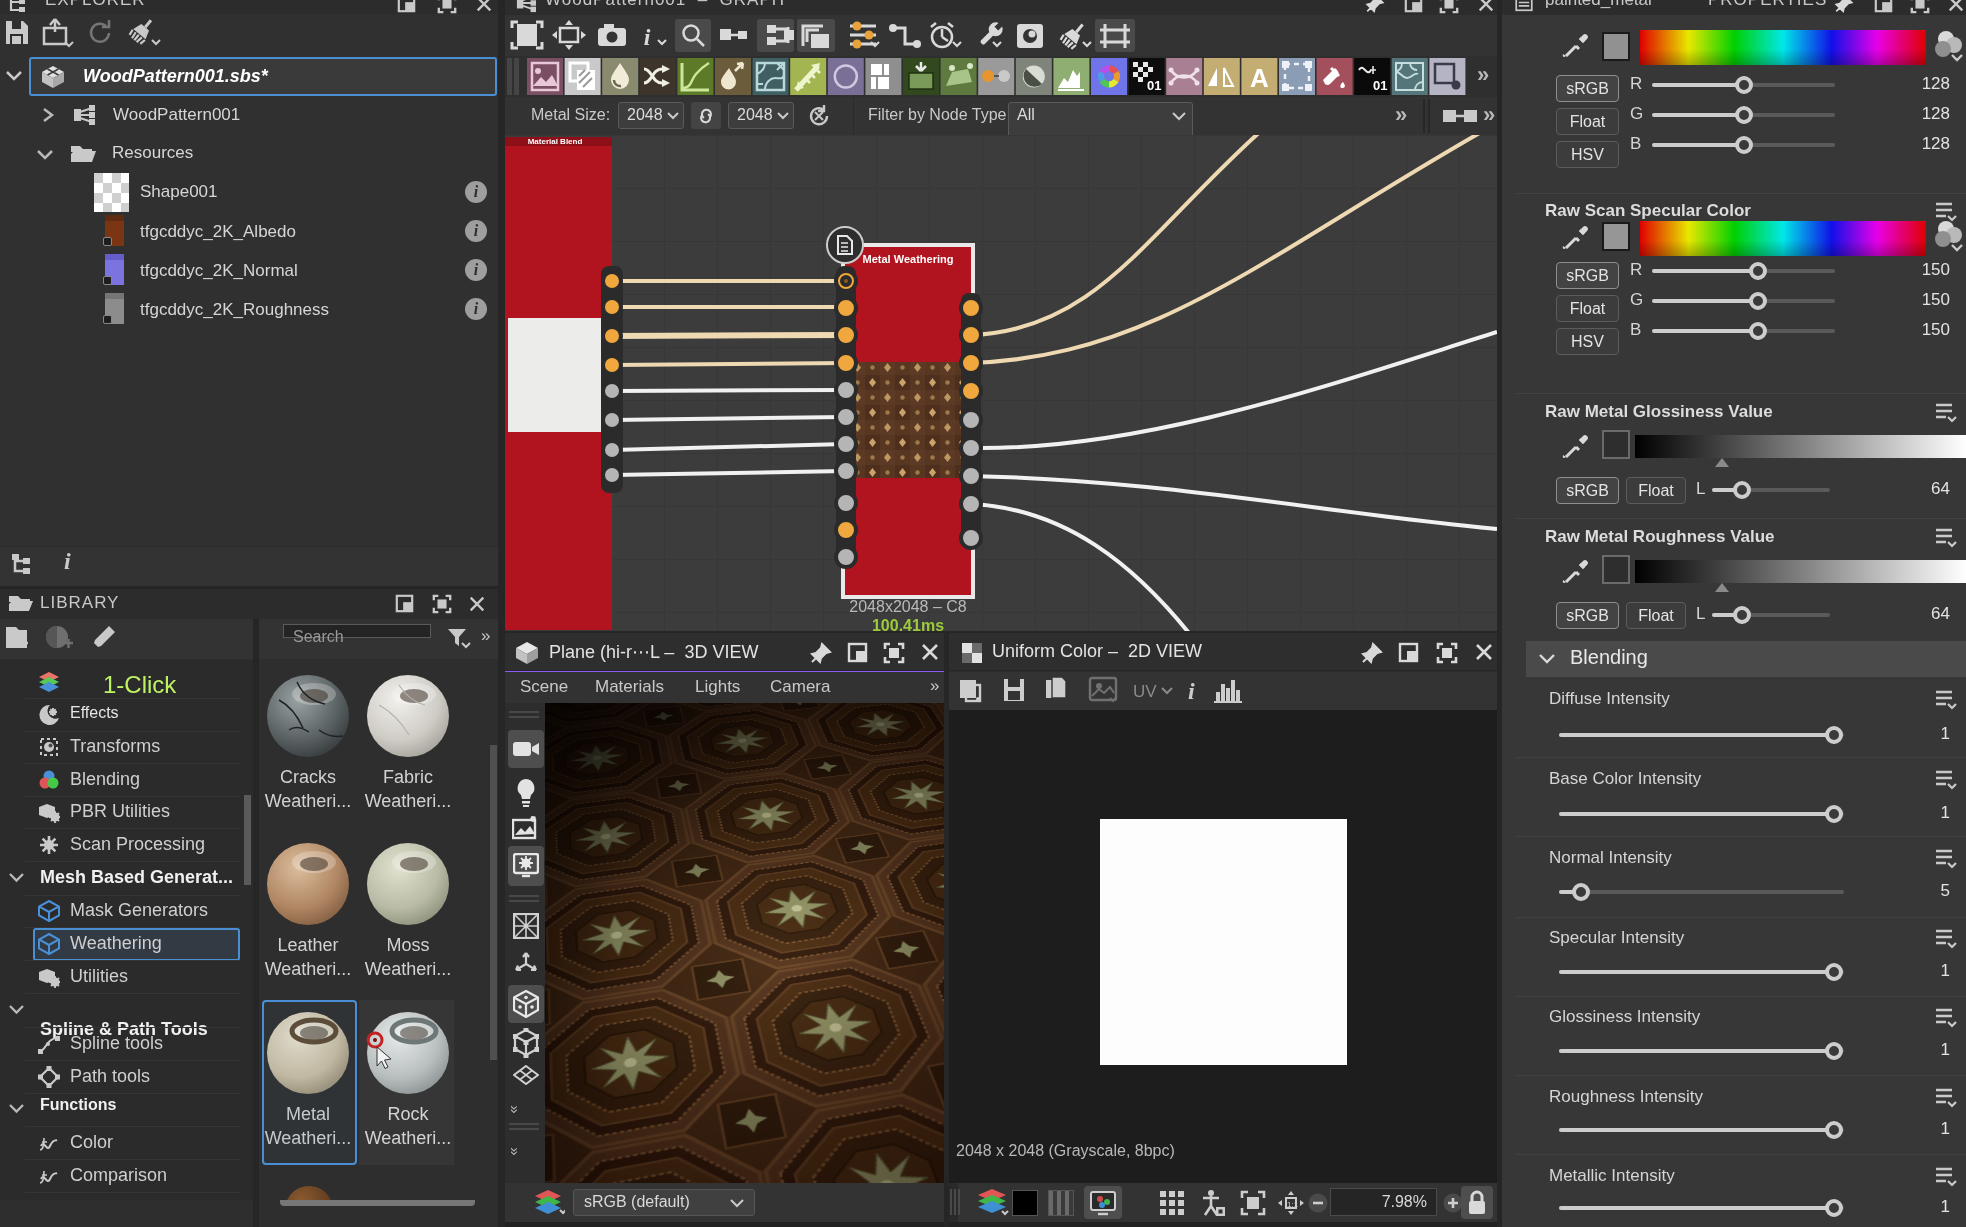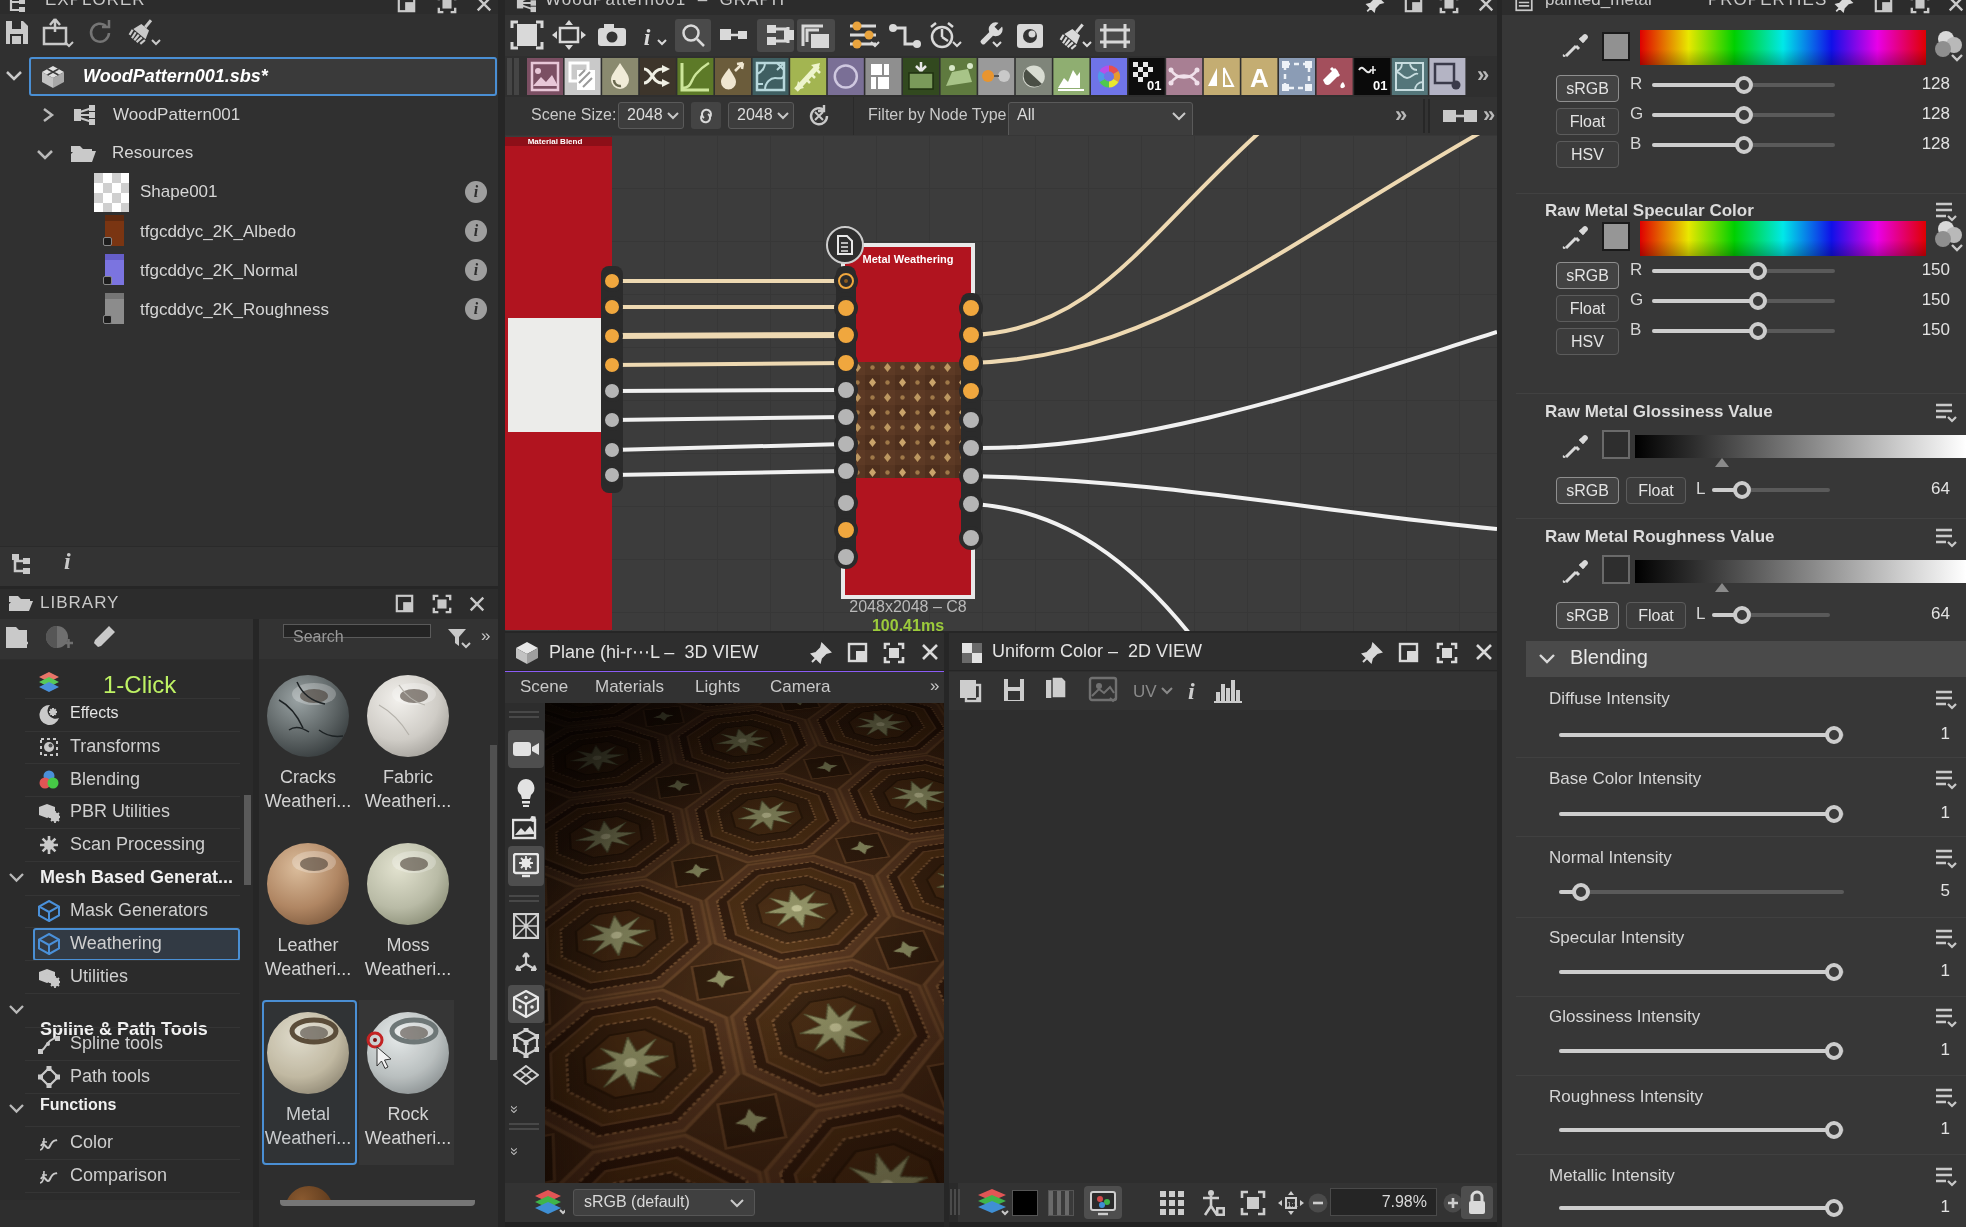--- a/index.html
+++ b/index.html
@@ -593,21 +593,21 @@
         <rect x="891" y="7" width="27" height="27" fill="none" stroke="#c8dde0" stroke-width="2"></rect>
         <path d="M891 16 c5 0 6 6 11 6 s7-6 11-4 M897 7 c0 5 -3 8 -6 8 M918 26 c-5 0 -8 4 -8 8 M905 7 c0 4 3 7 7 7" stroke="#c8dde0" stroke-width="1.8" fill="none"></path>
         <rect x="924.4" y="2" width="36" height="37" fill="#b4b4c4"></rect>
         <rect x="930" y="8" width="19" height="19" fill="none" stroke="#3a3a4a" stroke-width="2.5"></rect>
           <circle cx="951" cy="29" r="4.5" fill="#3a3a4a"></circle>
       </g>
     </svg>
     <div class="abs" style="left:972px;top:6px;color:#b9b9b9;font-size:22px;font-weight:bold;">»</div>
   </div>
   <div class="abs" id="g-tool3" style="left:0;top:97px;width:992px;height:38px;background:#333;color:#c9c9c9;font-size:16px;">
-    <div class="abs" style="left:26px;top:9px;">Scene Size:</div>
+    <div class="abs" style="left:26px;top:9px;">Metal Size:</div>
     <div class="abs" style="left:113px;top:5px;width:66px;height:27px;background:#3d3d3d;border:1px solid #5a5a5a;border-radius:3px;color:#dcdcdc;">
       <span style="position:absolute;left:8px;top:3px;">2048</span>
       <svg class="abs" style="right:4px;top:9px;" width="12" height="8">
           <path d="M1 1 l5 5 5-5" stroke="#c9c9c9" stroke-width="2" fill="none"></path>
         </svg>
     </div>
     <div class="abs" style="left:186px;top:5px;width:30px;height:27px;background:#444;border-radius:3px;">
       <svg class="abs" style="left:5px;top:4px;" width="20" height="20" viewBox="0 0 20 20">
           <path d="M8 12 a4.5 4.5 0 1 1 6 -1 M12 8 a4.5 4.5 0 1 1 -6 1" stroke="#d9d9d9" stroke-width="2" fill="none"></path>
         </svg>
@@ -958,20 +958,24 @@
             <rect x="268" y="20" width="4" height="10"></rect>
             <rect x="273" y="12" width="4" height="18"></rect>
             <rect x="278" y="16" width="4" height="14"></rect>
             <rect x="283" y="8" width="4" height="22"></rect>
             <rect x="288" y="18" width="4" height="12"></rect>
             <path d="M266 30 h28" stroke="#cdcdcd" stroke-width="2"></path>
           </g>
       </g>
     </svg>
   </div>
+  <div class="abs" id="v2-canvas" style="left:0;top:77px;width:549px;height:473px;background:#1d1d1d;">
+    <div class="abs" style="left:152px;top:109px;width:247px;height:246px;background:#fdfdfd;"></div>
+    <div class="abs" style="left:8px;top:432px;color:#b9b9b9;font-size:16px;">2048 x 2048 (Grayscale, 8bpc)</div>
+  </div>
   <div class="abs" id="v2-bottom" style="left:0;top:550px;width:549px;height:39px;background:#333;">
     <div class="abs" style="left:0;top:0;width:10px;height:39px;background:#2a2a2a;"></div>
     <svg class="abs" style="left:2px;top:4px;" width="10" height="30">
         <path d="M1 2 v26 M5 2 v26 M9 2 v26" stroke="#4a4a4a" stroke-width="2"></path>
       </svg>
     <svg class="abs" style="left:30px;top:6px;" width="32" height="28" viewBox="0 0 32 28">
       <path d="M14 0 L28 6 L14 12 L0 6Z" fill="#e25555"></path>
         <path d="M14 6 L28 12 L14 18 L0 12Z" fill="#3fb54a"></path>
         <path d="M14 12 L28 18 L14 24 L0 18Z" fill="#3f8fd4"></path>
       <path d="M24 22 l3 3 3-3" stroke="#c9c9c9" stroke-width="2" fill="none"></path>
@@ -1092,21 +1096,21 @@
         <div class="abs" style="left:233px;top:91px;width:18px;height:18px;border:4px solid #cdcdcd;border-radius:50%;background:#3a3a3a;"></div>
         <div class="abs" style="left:388px;top:89px;width:60px;text-align:right;color:#e3e3e3;font-size:17px;">128</div>
         <div class="abs" style="left:128px;top:119px;color:#d5d5d5;font-size:17px;">B</div>
         <div class="abs" style="left:150px;top:128px;width:183px;height:4px;background:#5a5a5a;border-radius:2px;"></div>
         <div class="abs" style="left:150px;top:128px;width:92px;height:4px;background:#cdcdcd;border-radius:2px;"></div>
         <div class="abs" style="left:233px;top:121px;width:18px;height:18px;border:4px solid #cdcdcd;border-radius:50%;background:#3a3a3a;"></div>
         <div class="abs" style="left:388px;top:119px;width:60px;text-align:right;color:#e3e3e3;font-size:17px;">128</div>
       </div>
     <div class="abs" style="left:14px;top:178px;width:450px;height:1px;background:#414141;"></div>
 
-    <div class="abs" style="left:43px;top:186px;color:#dcdcdc;font-size:17px;font-weight:bold;">Raw Metal Specular Color</div>
+    <div class="abs" style="left:43px;top:186px;color:#dcdcdc;font-size:17px;font-weight:bold;">Raw Scan Specular Color</div>
     <svg class="abs" style="left:432px;top:186px;" width="24" height="22" viewBox="0 0 24 22">
         <path d="M2 3 h16 M2 9 h16 M2 15 h10" stroke="#c9c9c9" stroke-width="2.6"></path>
         <path d="M14 15 l4 4 4-4" stroke="#c9c9c9" stroke-width="2.2" fill="none"></path>
       </svg>
     <div class="abs" id="sec2" style="left:0;top:206px;width:464px;height:170px;">
         <svg class="abs" style="left:60px;top:1px;" width="30" height="30" viewBox="0 0 30 30">
       <path d="M4 26 l10-10 M14 16 l3 3 M18 8 l4 4" stroke="#d9d9d9" stroke-width="3" fill="none"></path>
       <path d="M17 9 l4 -4 a2.8 2.8 0 0 1 4 4 l-4 4z" fill="#d9d9d9"></path>
       <path d="M4 26 c-2 2 -4 1 -3 -2z" fill="#d9d9d9"></path>
         </svg>

